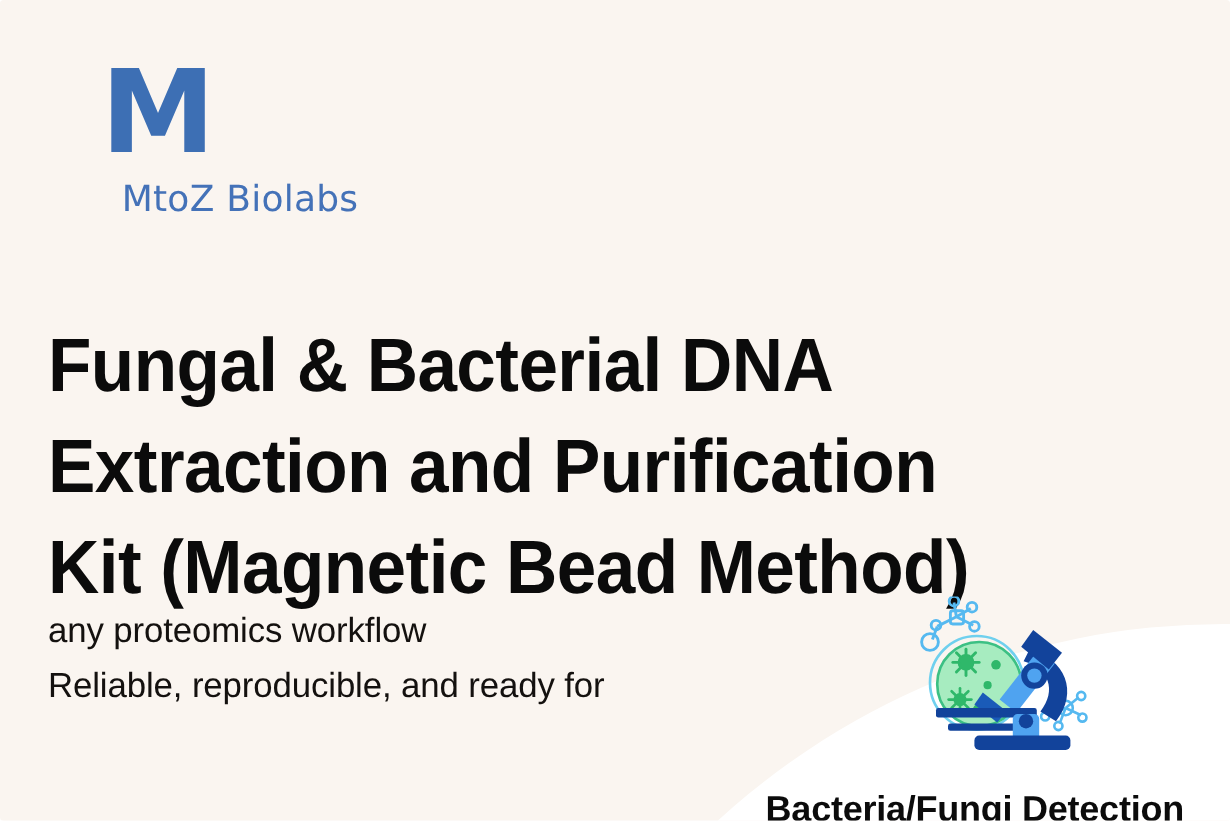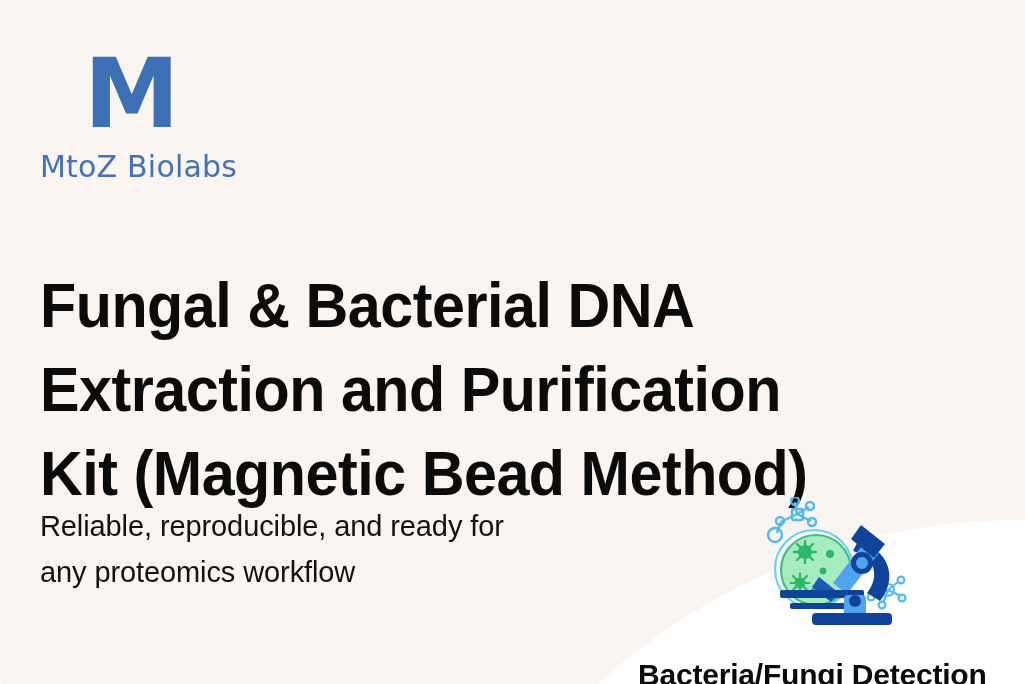--- a/index.html
+++ b/index.html
@@ -53,20 +53,21 @@
     display: block;
   }
   .logo-word {
     display: block;
     margin-top: 8px;
     font-family: "DejaVu Sans", sans-serif;
     font-size: 30px;
     line-height: 34px;
     color: #4472b8;
     letter-spacing: 0.2px;
+    text-align: center;
   }
 
   
   .headline {
     position: absolute;
     left: 40px;
     top: 222px;
     width: 900px;
     margin-top: 41px;
   }
@@ -138,22 +139,22 @@
     <span class="logo-word">MtoZ Biolabs</span>
   </div>
 
   <div class="headline">
     <span class="hl-line">Fungal &amp; Bacterial DNA</span>
     <span class="hl-line">Extraction and Purification</span>
     <span class="hl-line">Kit (Magnetic Bead Method)</span>
   </div>
 
   <div class="subtitle">
+    <span class="sub-line">any proteomics workflow</span>
     <span class="sub-line">Reliable, reproducible, and ready for</span>
-    <span class="sub-line">any proteomics workflow</span>
   </div>
 
   <div class="illustration">
     <svg viewBox="0 0 170 130" xmlns="http://www.w3.org/2000/svg">
 
       <g fill="none" stroke="#55b9f0" stroke-width="2.4">
         <line x1="24" y1="25" x2="40" y2="17"></line>
         <line x1="40" y1="17" x2="54" y2="24"></line>
         <line x1="40" y1="17" x2="38" y2="5"></line>
         <line x1="40" y1="17" x2="52" y2="10"></line>

